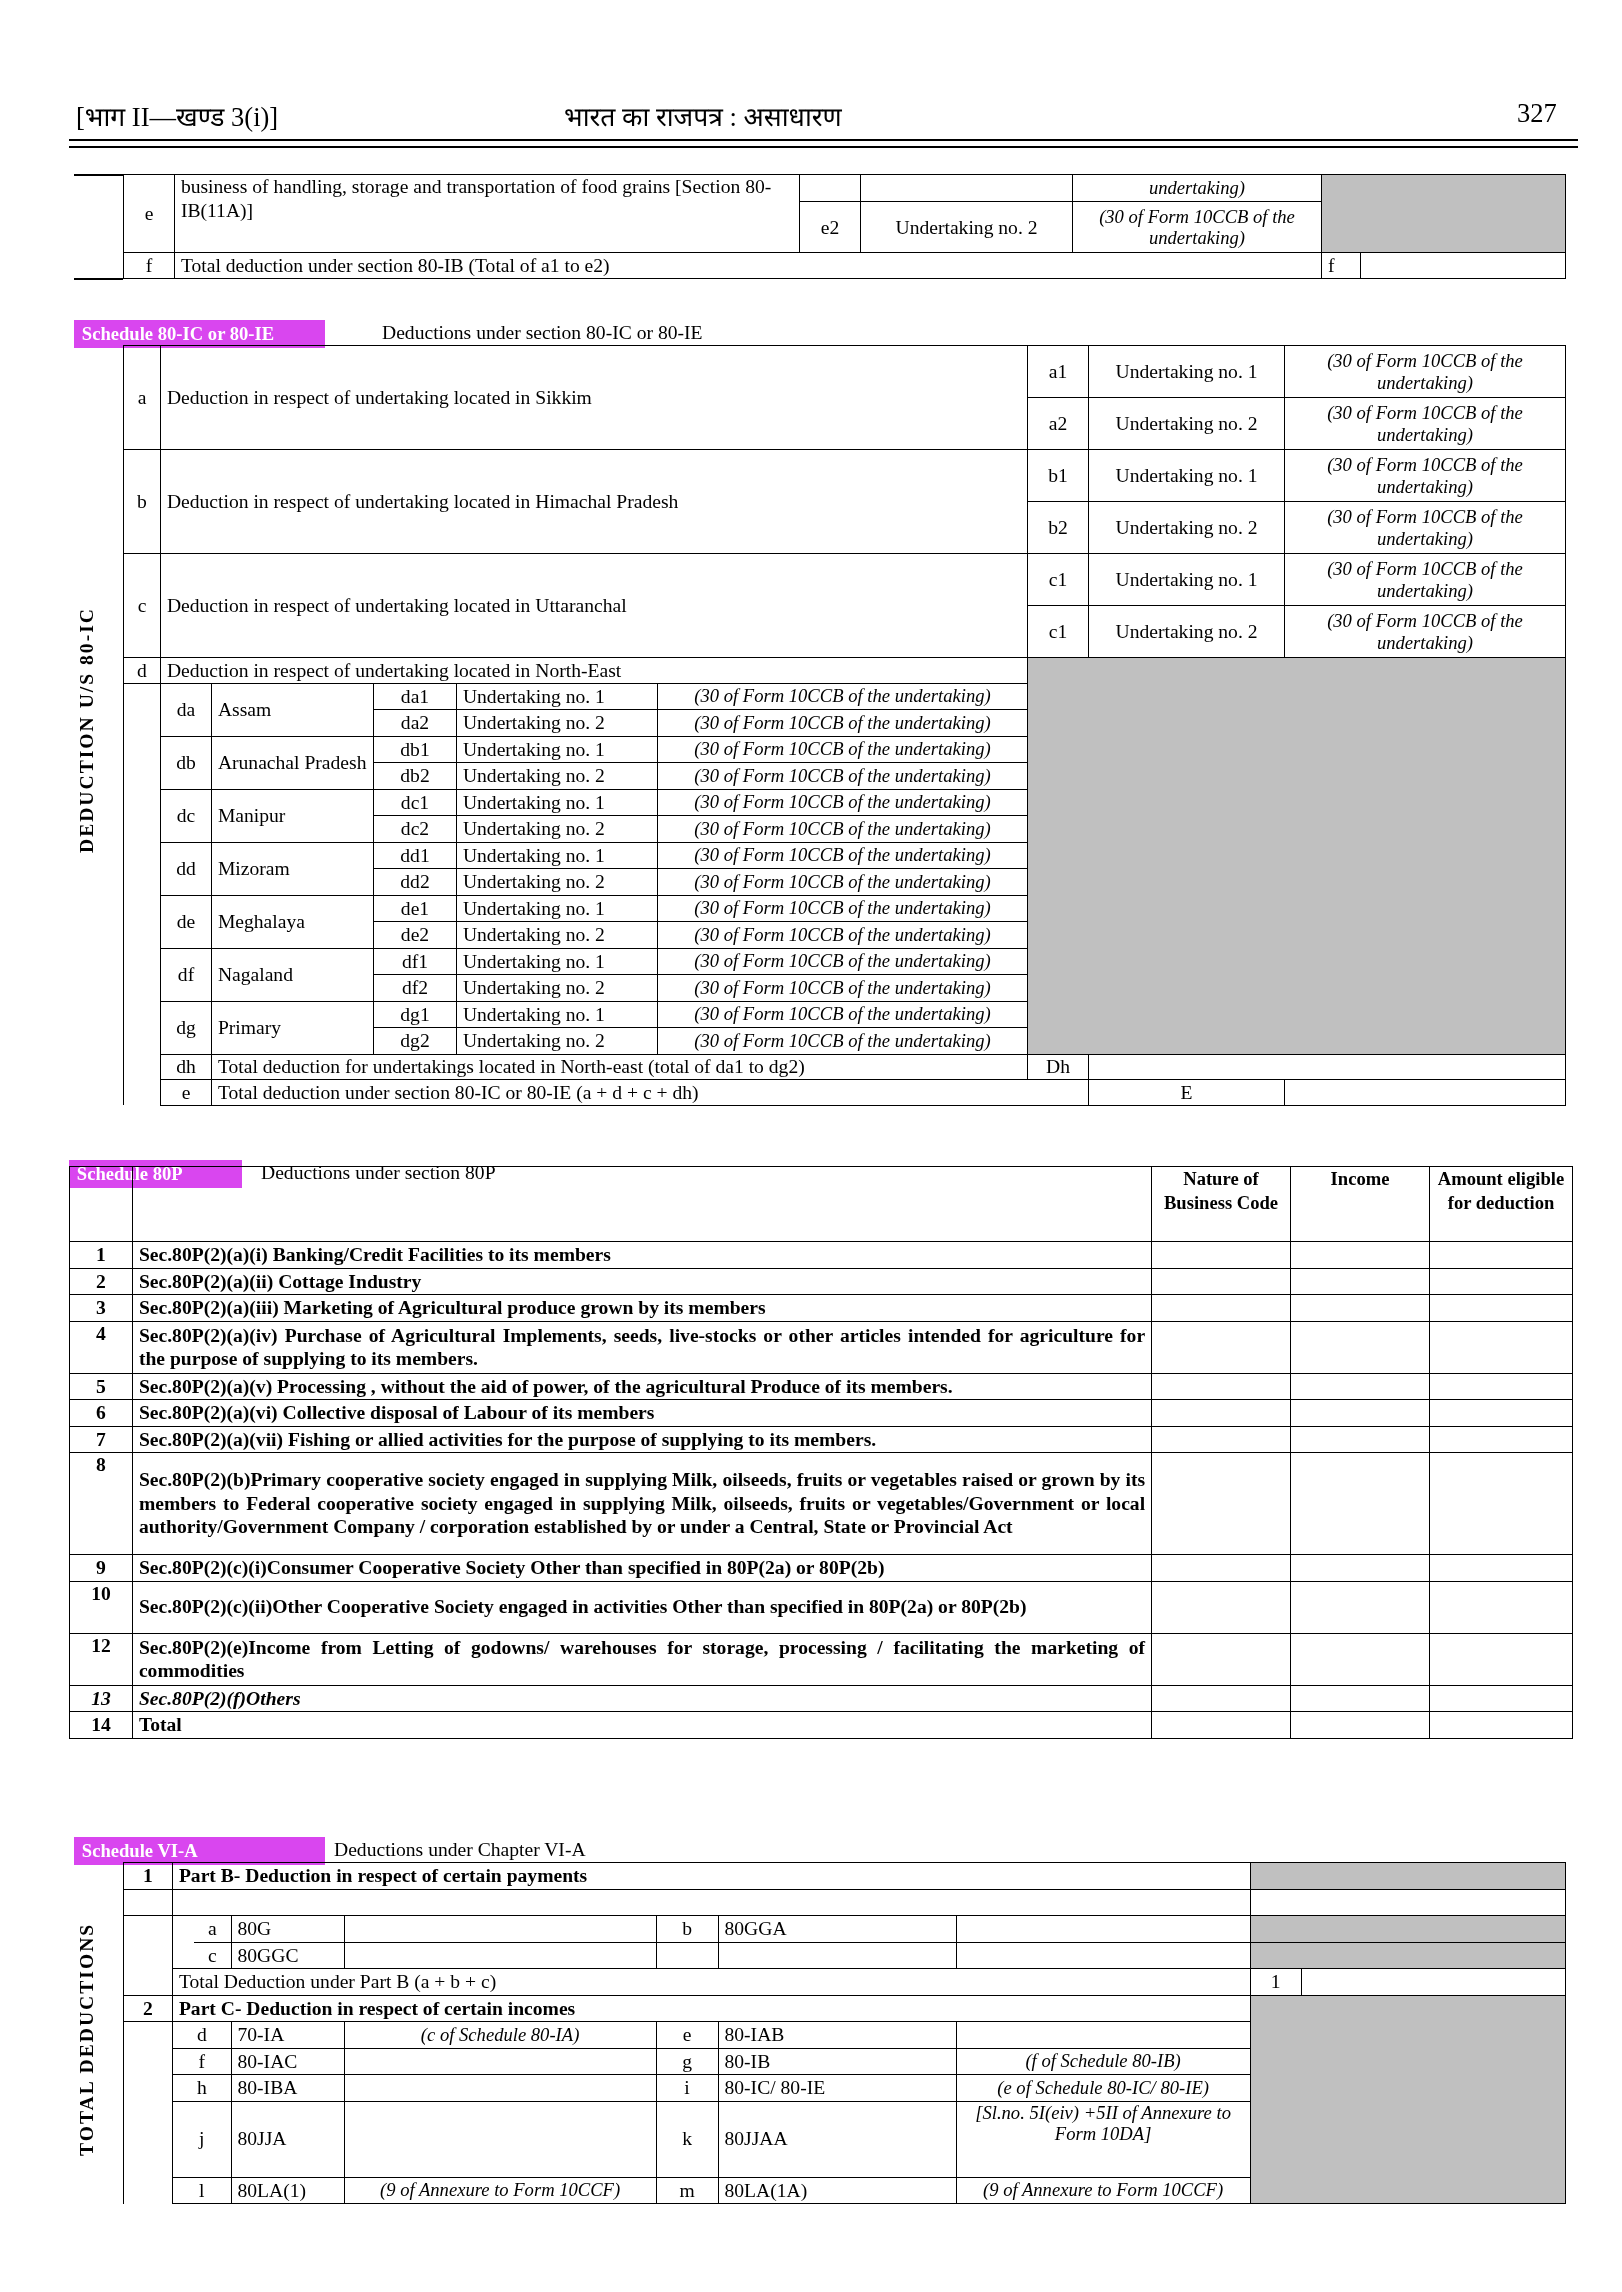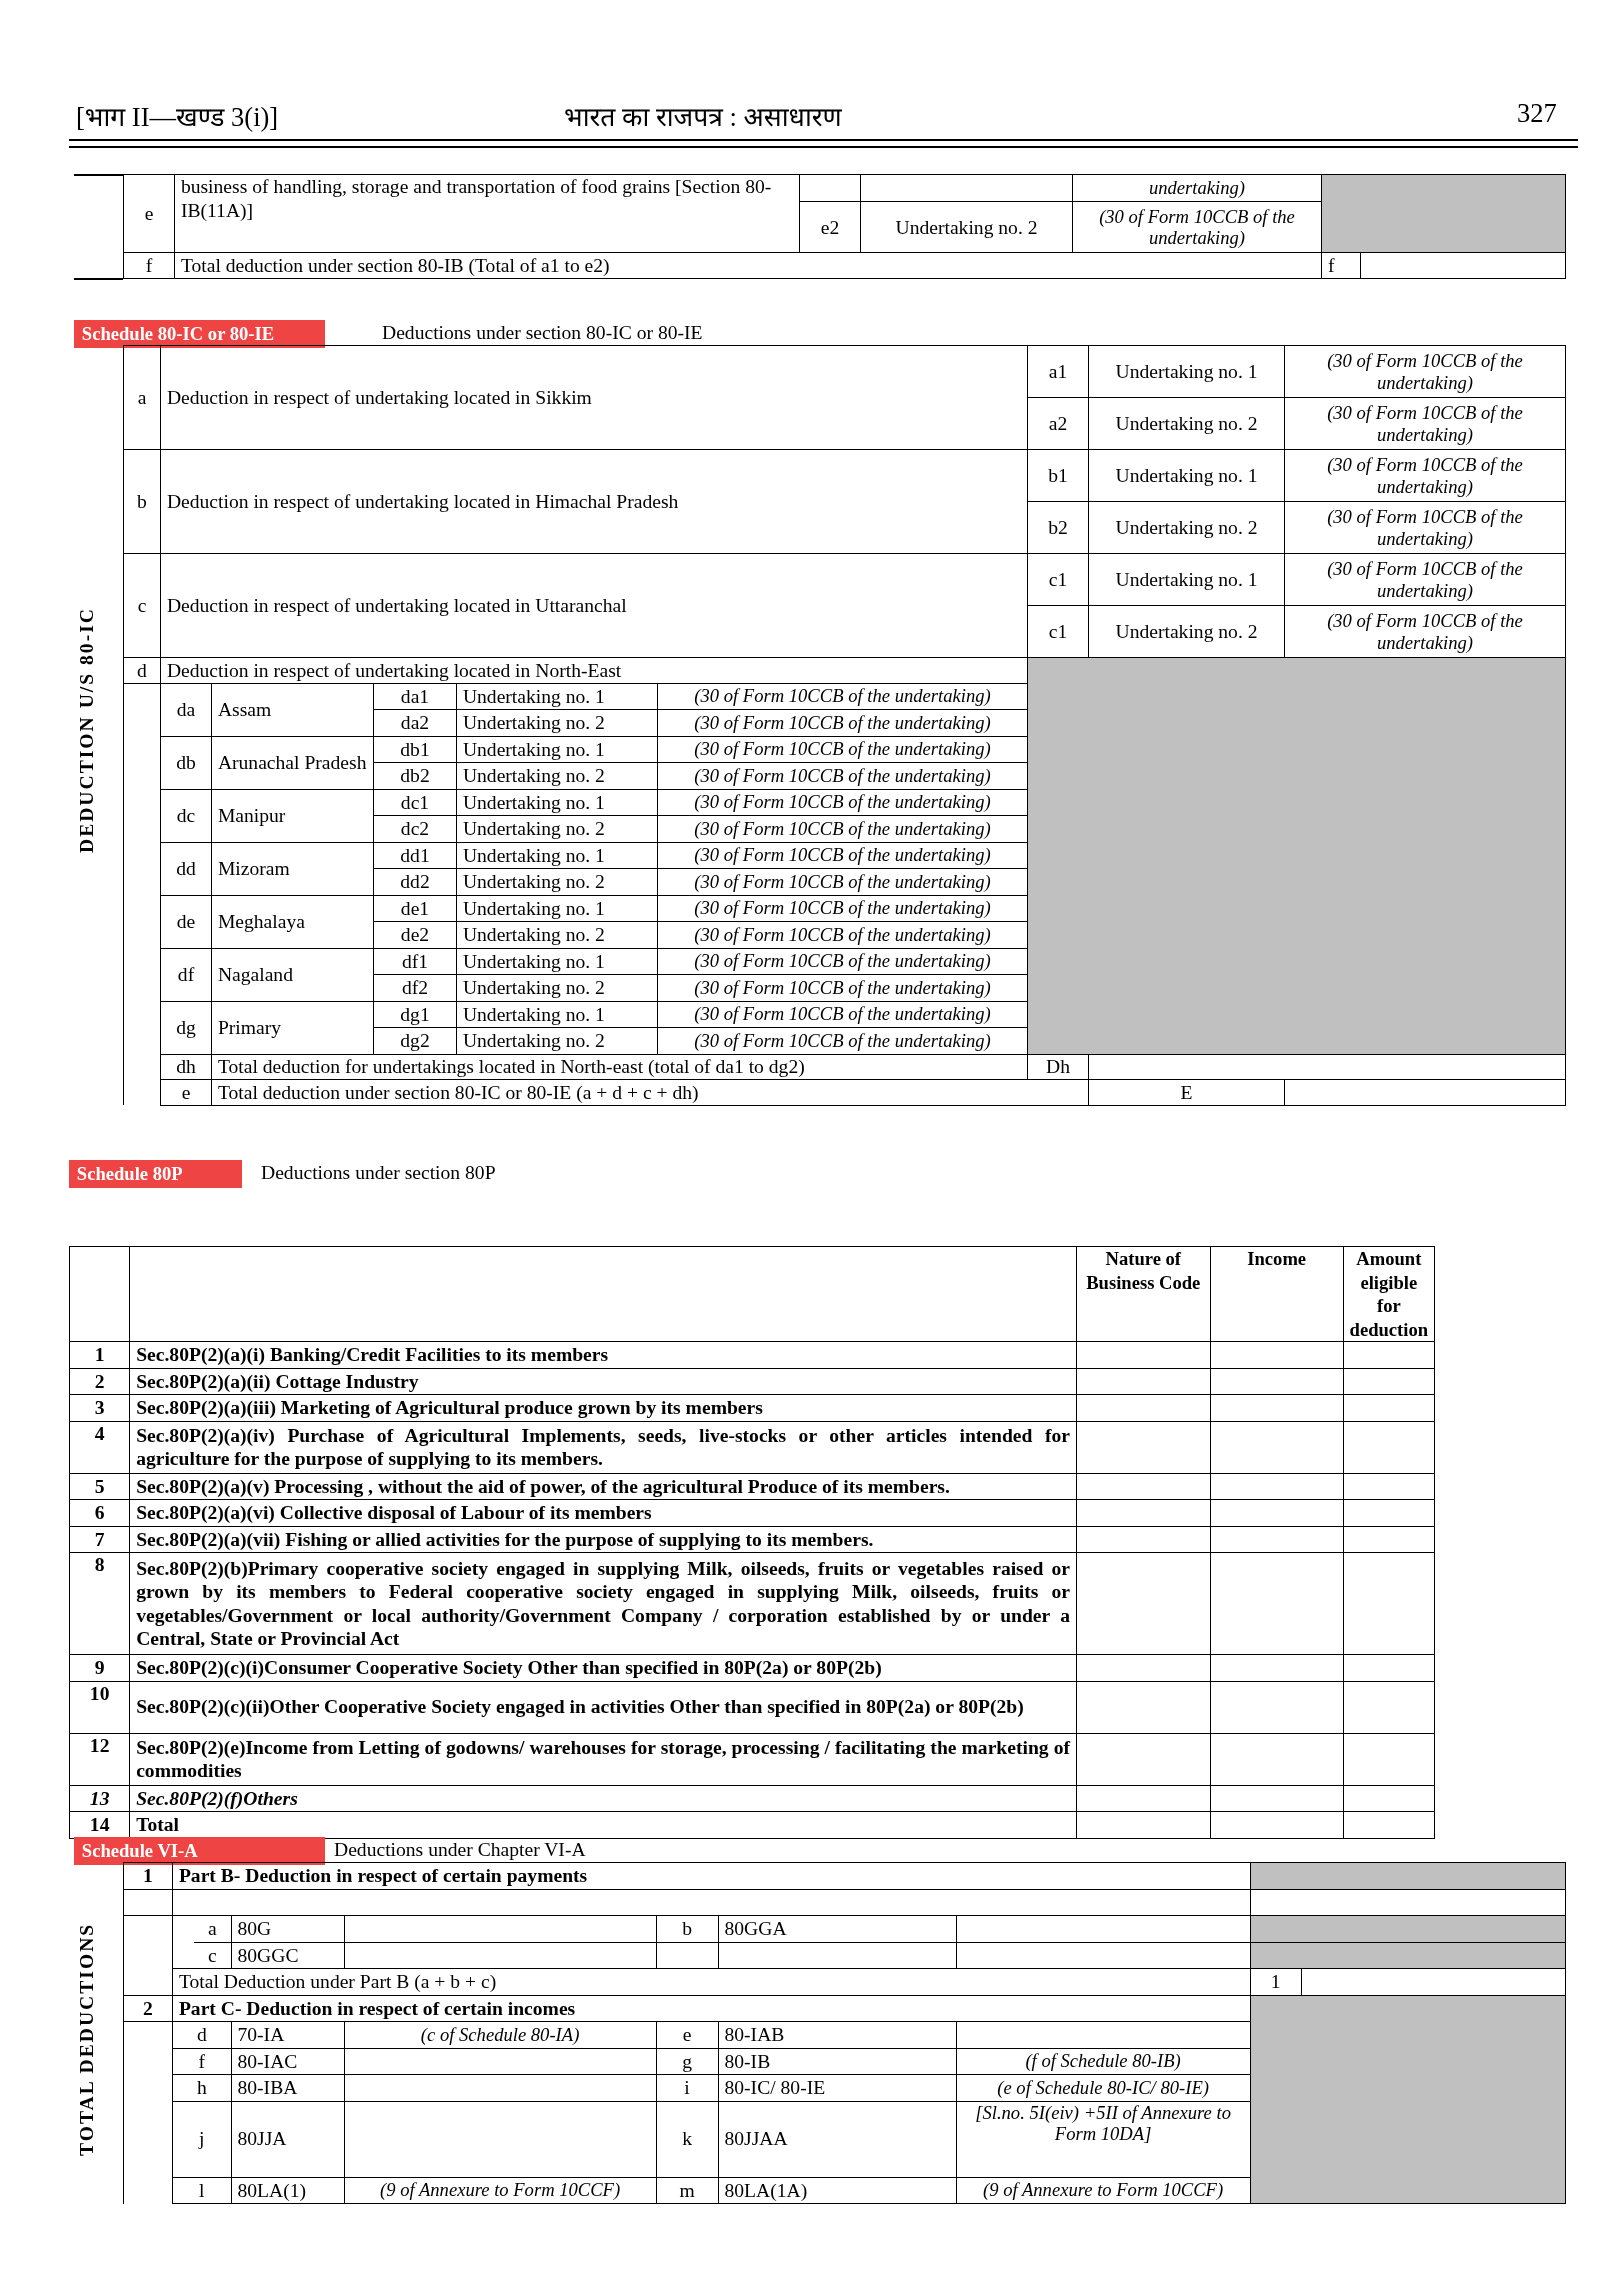--- a/index.html
+++ b/index.html
@@ -4,21 +4,21 @@
 <style>
   html,body{margin:0;padding:0;background:#fff;}
   body{width:1622px;height:2293px;position:relative;overflow:hidden;font-family:"Liberation Serif","DejaVu Serif",serif;color:#000;}
   .hdr{position:absolute;top:98px;font-size:26.5px;text-align:right;}
   .rule{position:absolute;left:69px;width:1509px;border-top:2px solid #000;}
   table{border-collapse:collapse;position:absolute;font-family:"Liberation Serif",serif;font-size:19.6px;}
   td{border:1px solid #000;padding:0 5.9px;vertical-align:middle;line-height:23.5px;}
   .c{text-align:center;}
   .it{font-style:italic;text-align:center;font-size:18.6px;line-height:21.6px;}
   .g{background:#c0c0c0;}
-  .tag{position:absolute;background:#ef4444;color:#fff;font-weight:bold;font-size:18.6px;padding:2px 7.8px;height:23.5px;line-height:23.5px;}
+  .tag{position:absolute;background:#d946ef;color:#fff;font-weight:bold;font-size:18.6px;padding:2px 7.8px;height:23.5px;line-height:23.5px;}
   .tagt{position:absolute;font-size:19.6px;font-weight:bold;height:23.5px;line-height:25.5px;}
   .vlabel{position:absolute;transform:rotate(-90deg);transform-origin:left top;font-weight:bold;font-size:19.6px;letter-spacing:2px;white-space:nowrap;}
   .b{font-weight:bold;}
   .j{text-align:justify;}
 </style>
 </head>
 <body>
 
 <div class="hdr" style="left:76px;">[भाग II—खण्ड 3(i)]</div>
 <div class="hdr" style="left:564px;">भारत का राजपत्र : असाधारण</div>
@@ -222,21 +222,21 @@
     <td colspan="5">Total deduction under section 80-IC or 80-IE (a + d + c + dh)</td>
     <td class="c">E</td>
     <td colspan="2"></td>
   </tr>
 </tbody>
   </table>
 
 <div class="tag" style="left:69px;top:1160px;width:157px;">Schedule 80P</div>
 <div class="tagt" style="left:261px;top:1160px;font-weight:normal;">Deductions under section 80P</div>
 
-<table style="left:69px;top:1246px;width:1366px;">
+<table style="left:69px;top:1166px;width:1504px;">
   <colgroup>
       <col style="width:63px">
       <col style="width:1019px">
       <col style="width:139px">
       <col style="width:139px">
       <col>
     </colgroup>
   <tbody>
       <tr style="height:75px;">
     <td></td>

